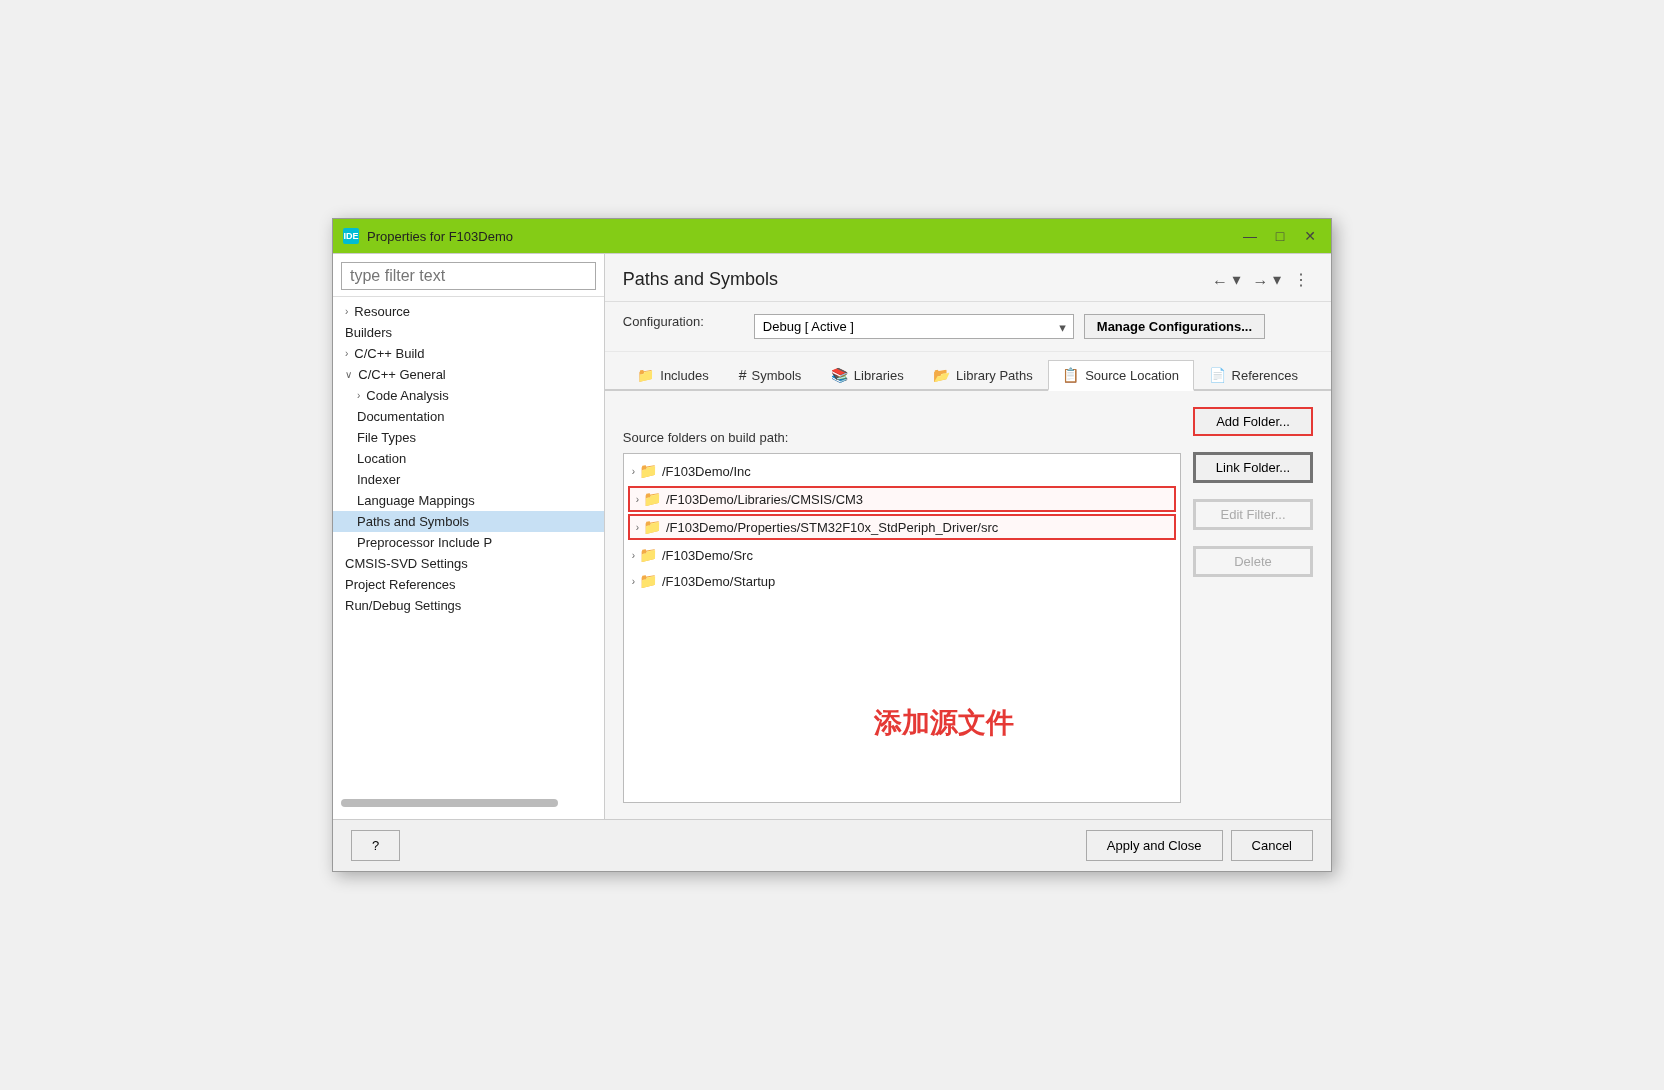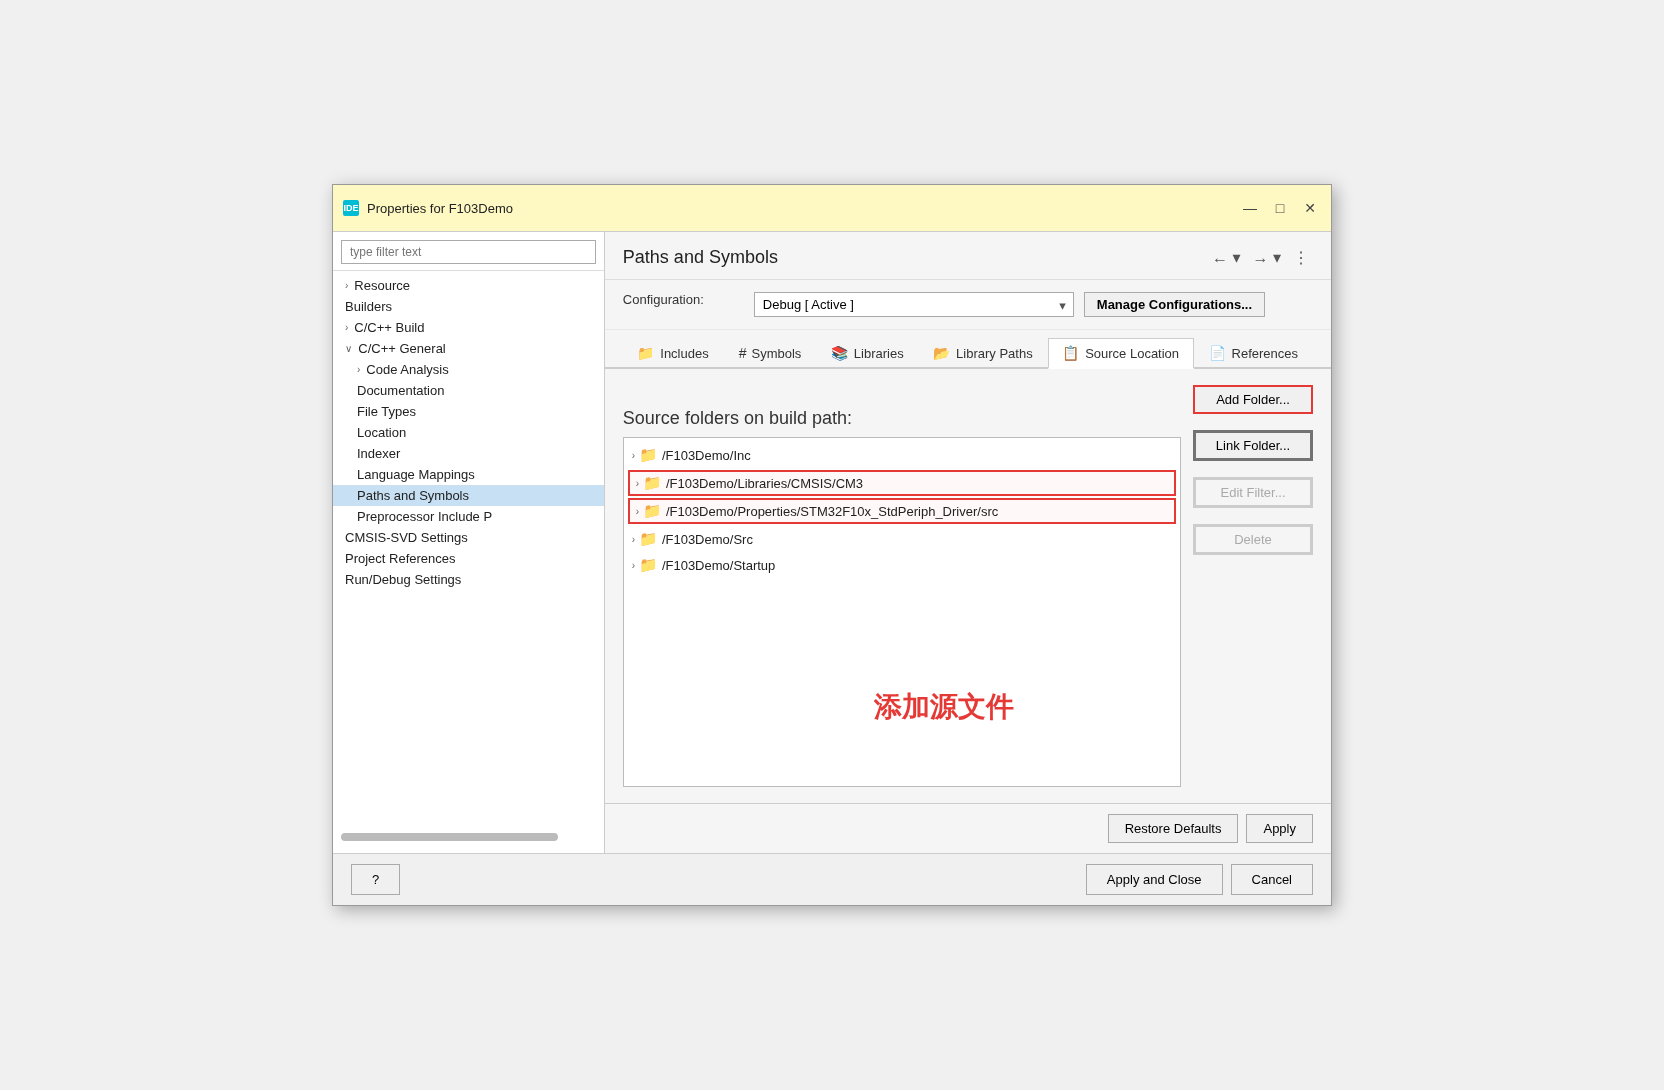--- a/index.html
+++ b/index.html
@@ -14,23 +14,23 @@
     }
     .dialog {
       width: 1000px;
       background: #f5f5f5;
       border: 1px solid #999;
       box-shadow: 4px 4px 16px rgba(0,0,0,0.3);
       display: flex;
       flex-direction: column;
     }
     .title-bar {
-      background: #fef9c3;
+      background: #84cc16;
       border-bottom: 1px solid #ccc;
-      padding: 12px 10px;
+      padding: 6px 10px;
       display: flex;
       align-items: center;
       gap: 8px;
     }
     .title-bar-icon {
       width: 16px; height: 16px;
       background: #00bcd4;
       border-radius: 2px;
       display: flex; align-items: center; justify-content: center;
       color: white; font-size: 9px; font-weight: bold;
@@ -68,21 +68,21 @@
     }
     .filter-input-wrap {
       padding: 8px 8px 6px 8px;
       border-bottom: 1px solid #ddd;
     }
     .filter-input {
       width: 100%;
       padding: 4px 8px;
       border: 1px solid #aaa;
       background: #fff;
-      font-size: 12px;
+      font-size: 16px;
       color: #888;
       outline: none;
     }
     .tree-area {
       flex: 1;
       overflow-y: auto;
       padding: 4px 0;
     }
     .tree-item {
       padding: 3px 8px 3px 12px;
@@ -213,21 +213,21 @@
       padding: 16px 18px;
       display: flex;
       gap: 12px;
     }
     .folder-list-area {
       flex: 1;
       display: flex;
       flex-direction: column;
     }
     .folder-list-label {
-      font-size: 18px;
+      font-size: 13px;
       color: #333;
       margin-bottom: 8px;
       margin-top: 23px;
     }
     .folder-list {
       flex: 1;
       border: 1px solid #bbb;
       background: #fff;
       overflow-y: auto;
       min-height: 350px;
@@ -491,24 +491,20 @@
         </div>
 
         <div class="side-buttons">
           <button class="side-btn primary-outline">Add Folder...</button>
           <button class="side-btn">Link Folder...</button>
           <button class="side-btn disabled" disabled="">Edit Filter...</button>
           <button class="side-btn disabled" disabled="">Delete</button>
         </div>
       </div>
 
-      <div class="bottom-bar">
-        <button class="restore-btn">Restore Defaults</button>
-        <button class="apply-btn">Apply</button>
-      </div>
     </div>
   </div>
 
   <div class="dialog-actions">
     <button class="action-btn">?</button>
     <span style="flex:1"></span>
     <button class="action-btn">Apply and Close</button>
     <button class="action-btn">Cancel</button>
   </div>
 </div>

